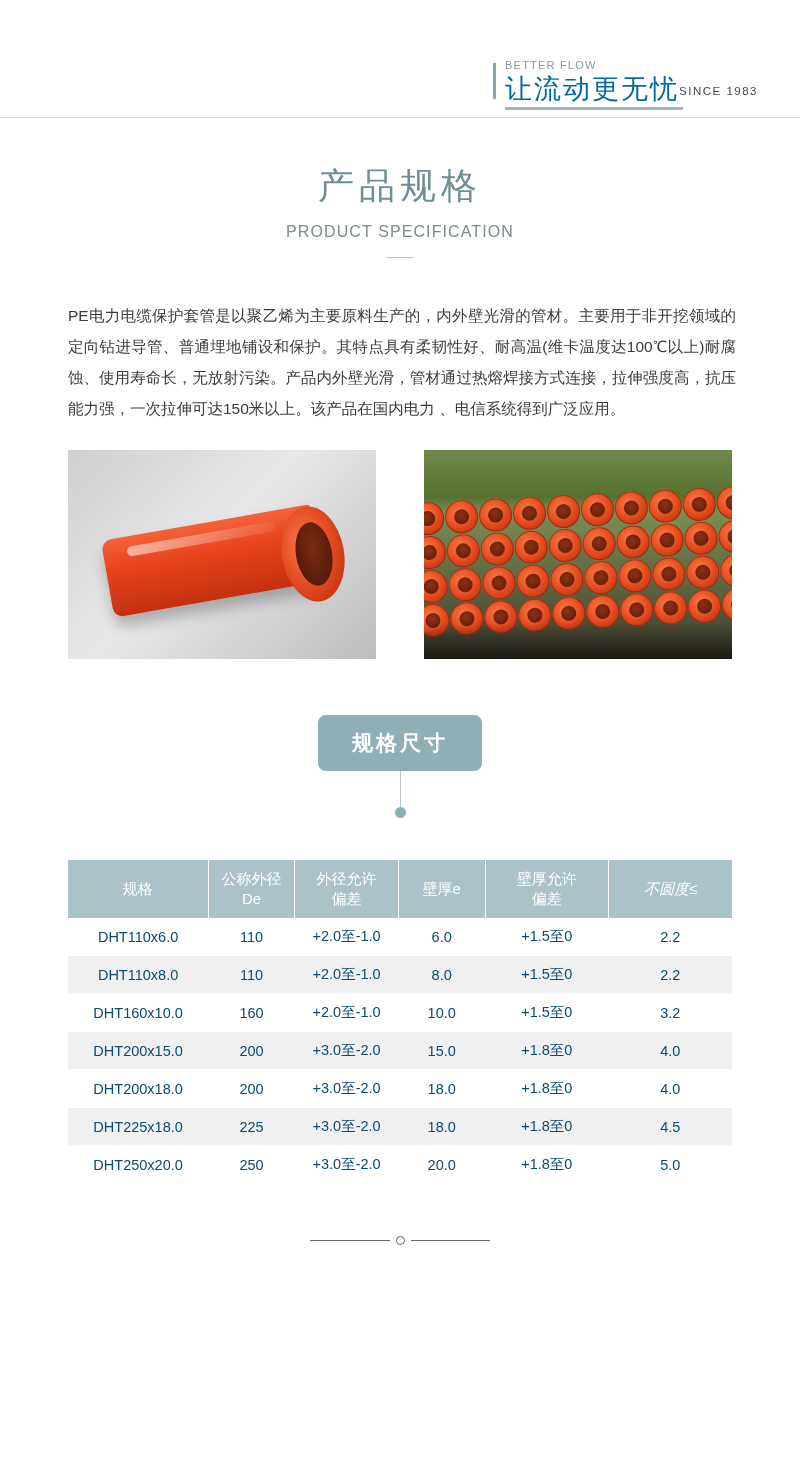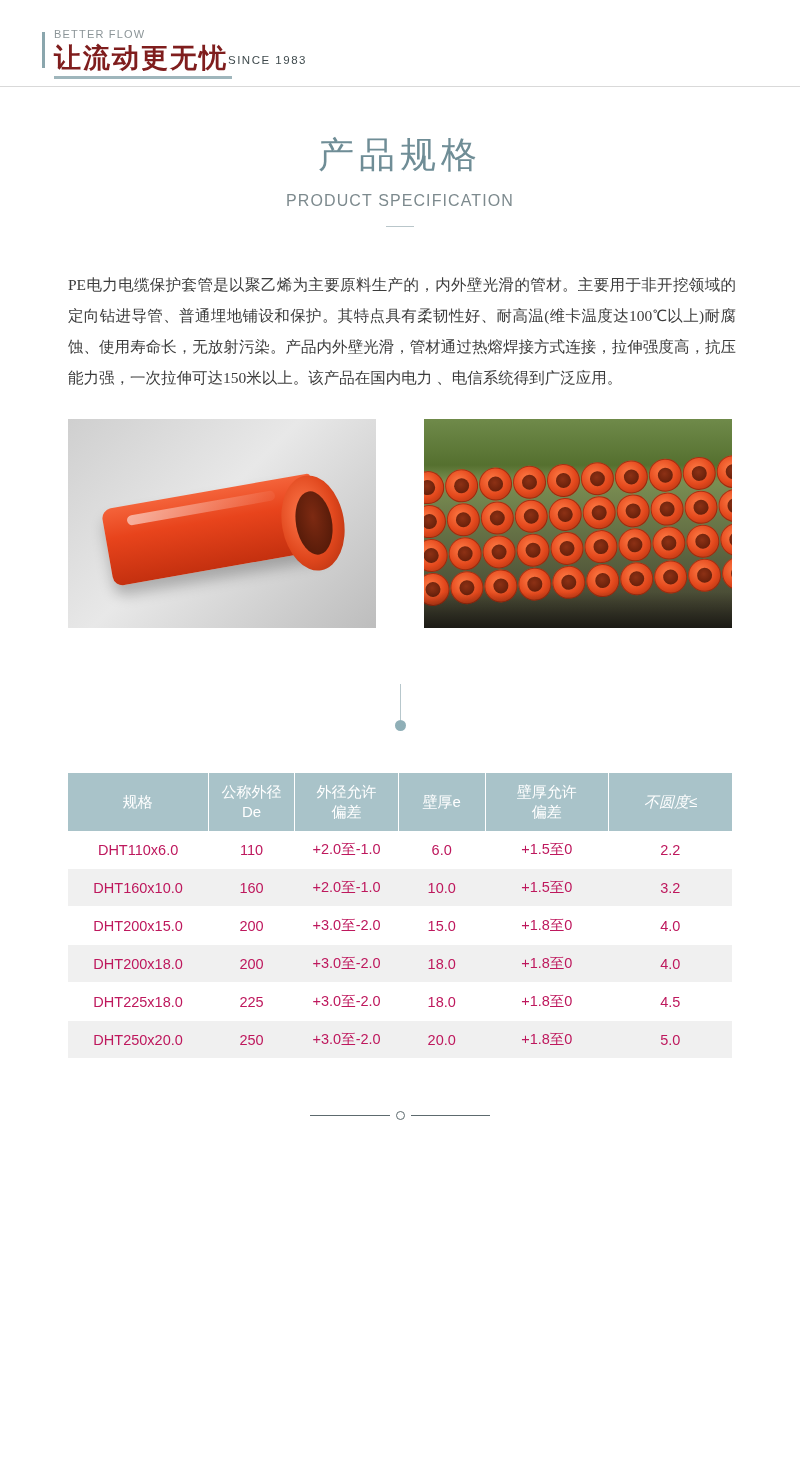--- a/index.html
+++ b/index.html
@@ -7,25 +7,25 @@
     width: 800px;
     min-height: 1459px;
     background: #ffffff;
     font-family: "Liberation Sans", sans-serif;
     color: #333;
     position: relative;
   }
 
   
   .header {
-    height: 87px;
+    height: 118px;
     padding: 0 42px;
     display: flex;
     align-items: flex-end;
-    justify-content: flex-start;
+    justify-content: flex-end;
     border-bottom: 1px solid #d9d9d9;
     position: relative;
   }
   .brand {
     padding-bottom: 12px;
     border-left: none;
     position: relative;
     padding-left: 12px;
   }
   .brand::before {
@@ -36,22 +36,22 @@
     background: #8aa6ad;
   }
   .brand-en {
     font-size: 11px;
     letter-spacing: 1.2px;
     color: #8c9598;
     margin-bottom: 4px;
   }
   .brand-cn {
     font-size: 27px;
-    font-weight: bold;
-    color: #7f1d1d;
+    font-weight: normal;
+    color: #0369a1;
     letter-spacing: 2px;
     line-height: 1.1;
     position: relative;
   }
   .brand-cn::after {
     content: "";
     position: absolute;
     left: 0; right: -4px; bottom: -5px;
     height: 3px;
     background: #9fb6bc;
@@ -87,21 +87,20 @@
     margin: 16px auto 0;
   }
 
   
   .intro {
     margin: 42px 64px 0 68px;
     font-size: 15.5px;
     line-height: 31px;
     color: #3b3b3b;
     text-align: justify;
-    font-family: Liberation Serif, serif;
   }
 
   
   .images {
     margin: 26px 68px 0 68px;
     display: flex;
     gap: 48px;
   }
   .img-card {
     width: 311px;
@@ -226,21 +225,21 @@
     font-size: 15px;
     padding: 9px 4px;
     line-height: 20px;
     border-right: 1px solid #ffffff;
     text-align: center;
   }
   thead th:last-child { border-right: none; font-style: italic; }
   tbody td {
     padding: 9px 4px;
     text-align: center;
-    color: #be185d;
+    color: #0c4a6e;
     border-bottom: 1px solid #ffffff;
   }
   tbody tr:nth-child(odd) { background: #ffffff; }
   tbody tr:nth-child(even) { background: #f0f0f0; }
   .col-spec { width: 21%; }
   .col-de { width: 13%; }
   .col-tol { width: 15.5%; }
   .col-e { width: 13%; }
   .col-etol { width: 18.5%; }
   .col-round { width: 18.5%; }
@@ -335,20 +334,21 @@
       <div class="tube"></div>
       <div class="tube"></div>
       <div class="tube"></div>
       <div class="tube"></div>
     </div>
     <div class="stack-shadow"></div>
   </div>
 </div>
 
 <div class="badge-wrap">
+  <div class="badge">规格尺寸</div>
   <div class="badge-stem"></div>
   <div class="badge-dot"></div>
 </div>
 
 <div class="table-wrap">
   <table>
     <colgroup>
       <col class="col-spec">
         <col class="col-de">
         <col class="col-tol">
@@ -384,20 +384,28 @@
     <tbody>
       <tr>
         <td>DHT110x6.0</td>
         <td>110</td>
         <td>+2.0至-1.0</td>
         <td>6.0</td>
         <td>+1.5至0</td>
         <td>2.2</td>
       </tr>
       <tr>
+        <td>DHT110x8.0</td>
+        <td>110</td>
+        <td>+2.0至-1.0</td>
+        <td>8.0</td>
+        <td>+1.5至0</td>
+        <td>2.2</td>
+      </tr>
+      <tr>
         <td>DHT160x10.0</td>
         <td>160</td>
         <td>+2.0至-1.0</td>
         <td>10.0</td>
         <td>+1.5至0</td>
         <td>3.2</td>
       </tr>
       <tr>
         <td>DHT200x15.0</td>
         <td>200</td>

